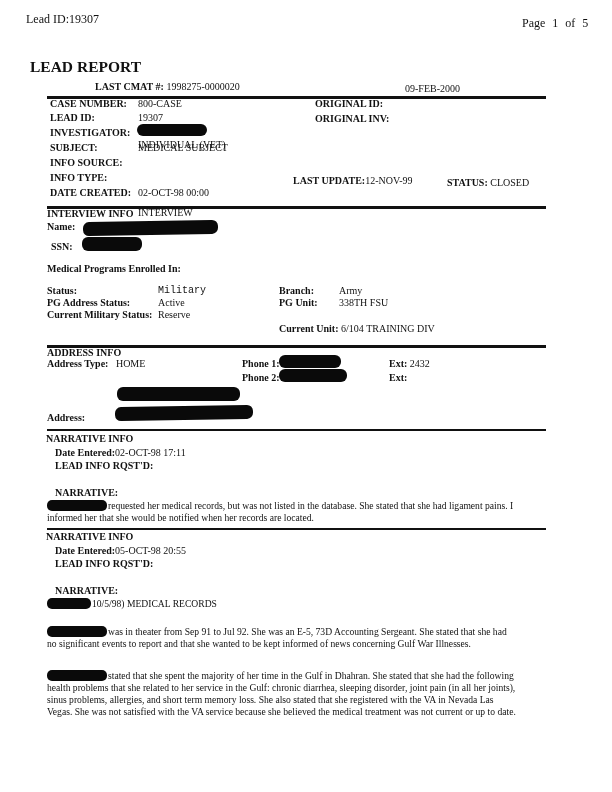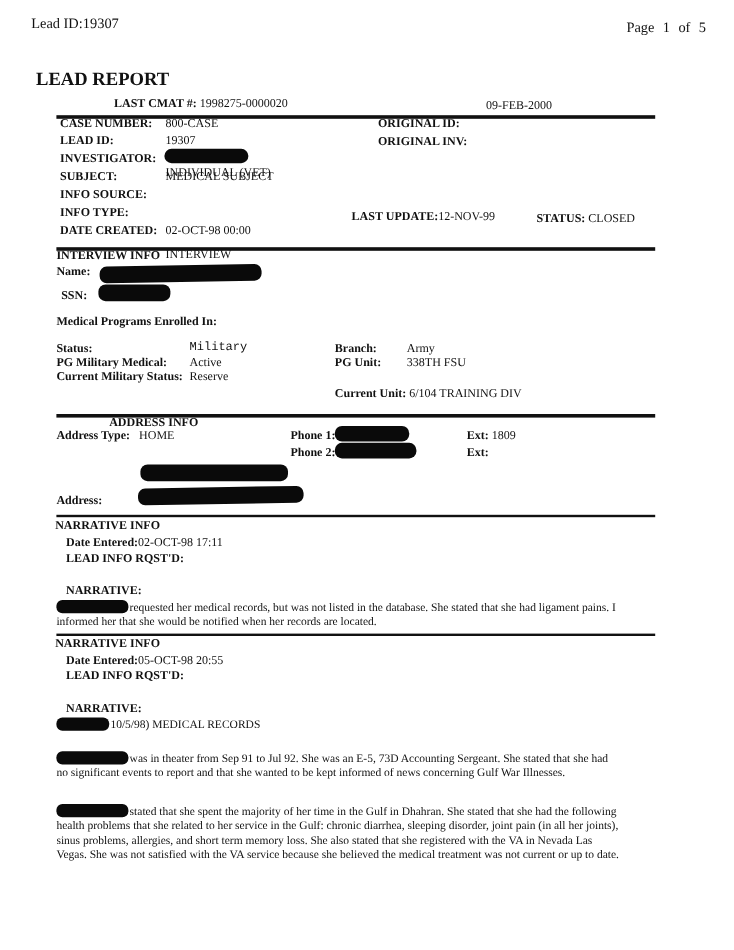--- a/index.html
+++ b/index.html
@@ -69,48 +69,48 @@
 
 <div class="abs t b" style="left:47px; top:208px;">INTERVIEW INFO</div>
 <div class="abs t b" style="left:47px; top:221px;">Name:</div>
 <div class="redact" style="left:83px; top:221px; width:135px; height:14px; transform:rotate(-1deg);"></div>
 <div class="abs t b" style="left:51px; top:241px;">SSN:</div>
 <div class="redact" style="left:82px; top:237px; width:60px; height:14px;"></div>
 <div class="abs t b" style="left:47px; top:263px;">Medical  Programs Enrolled In:</div>
 
 <div class="abs t b" style="left:47px; top:285px;">Status:</div>
 <div class="abs t" style="left:158px; top:285px;font-family:Liberation Mono, monospace;">Military</div>
-<div class="abs t b" style="left:47px; top:297px;">PG Military Medical:</div>
+<div class="abs t b" style="left:47px; top:297px;">PG Address Status:</div>
 <div class="abs t" style="left:158px; top:297px;">Active</div>
 <div class="abs t b" style="left:47px; top:309px;">Current Military Status:</div>
 <div class="abs t" style="left:158px; top:309px;">Reserve</div>
 
 <div class="abs t b" style="left:279px; top:285px;">Branch:</div>
 <div class="abs t" style="left:339px; top:285px;">Army</div>
 <div class="abs t b" style="left:279px; top:297px;">PG Unit:</div>
 <div class="abs t" style="left:339px; top:297px;">338TH FSU</div>
 <div class="abs t" style="left:279px; top:323px;">
   <span class="b">Current Unit:</span>
   <span>6/104 TRAINING DIV</span>
 </div>
 
 <div class="rule thick" style="top:345px;"></div>
 
-<div class="abs t b" style="left:47px; top:347px;margin-left:44px;">ADDRESS INFO</div>
+<div class="abs t b" style="left:47px; top:347px;">ADDRESS INFO</div>
 <div class="abs t" style="left:47px; top:358px;">
   <span class="b">Address Type:</span>&nbsp;&nbsp;
   <span>HOME</span>
 </div>
 <div class="abs t b" style="left:242px; top:358px;">Phone 1:</div>
 <div class="redact" style="left:279px; top:355px; width:62px; height:13px;"></div>
 <div class="abs t b" style="left:242px; top:372px;">Phone 2:</div>
 <div class="redact" style="left:279px; top:369px; width:68px; height:13px;"></div>
 <div class="abs t" style="left:389px; top:358px;">
   <span class="b">Ext:</span>
-  <span>1809</span>
+  <span>2432</span>
 </div>
 <div class="abs t b" style="left:389px; top:372px;">Ext:</div>
 <div class="abs t b" style="left:47px; top:412px;">Address:</div>
 <div class="redact" style="left:117px; top:387px; width:123px; height:14px;"></div>
 <div class="redact" style="left:115px; top:406px; width:138px; height:14px; transform:rotate(-1deg);"></div>
 
 <div class="rule" style="top:429px;"></div>
 
 <div class="abs t b" style="left:46px; top:433px;">NARRATIVE INFO</div>
 <div class="abs t" style="left:55px; top:447px;">

